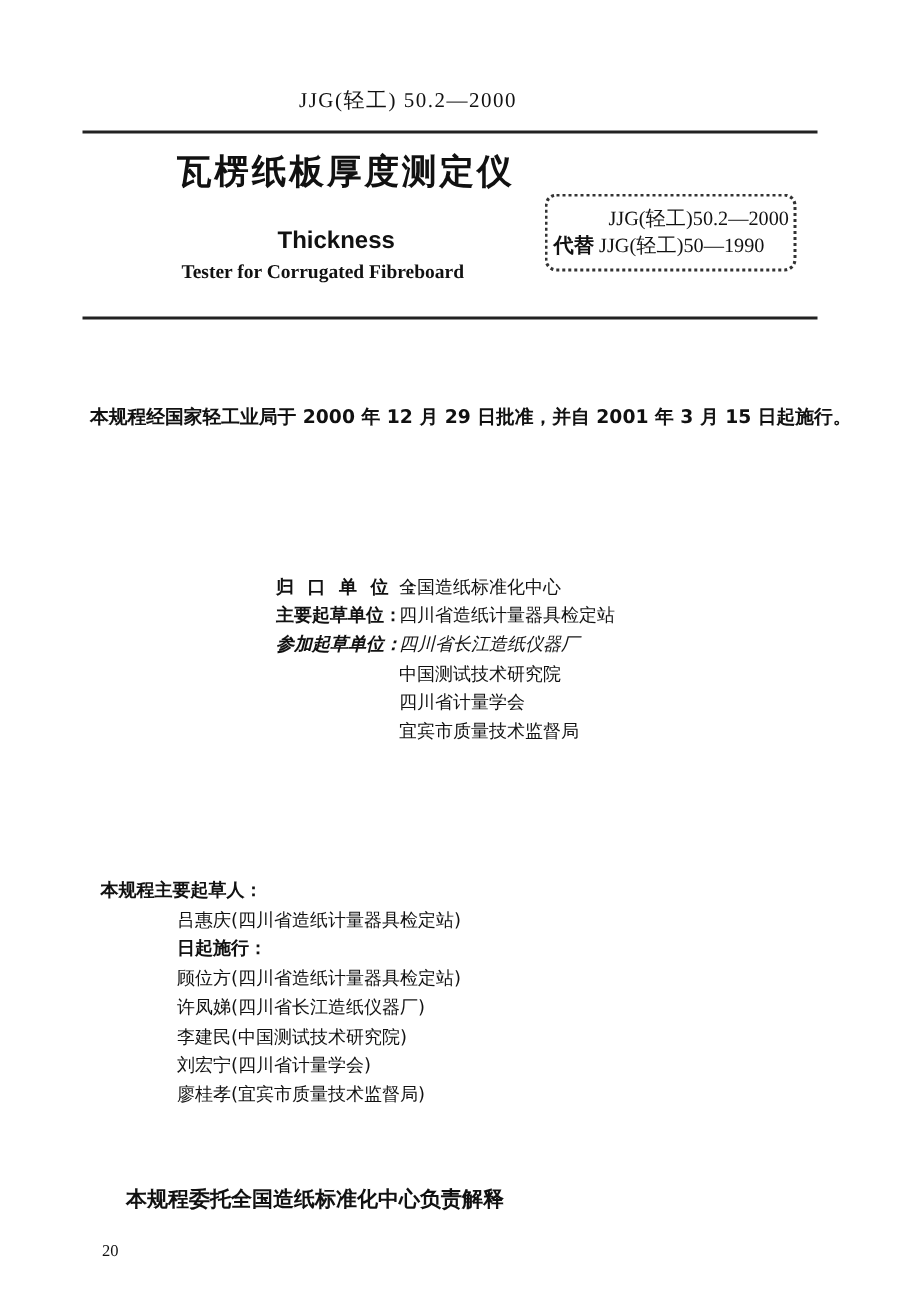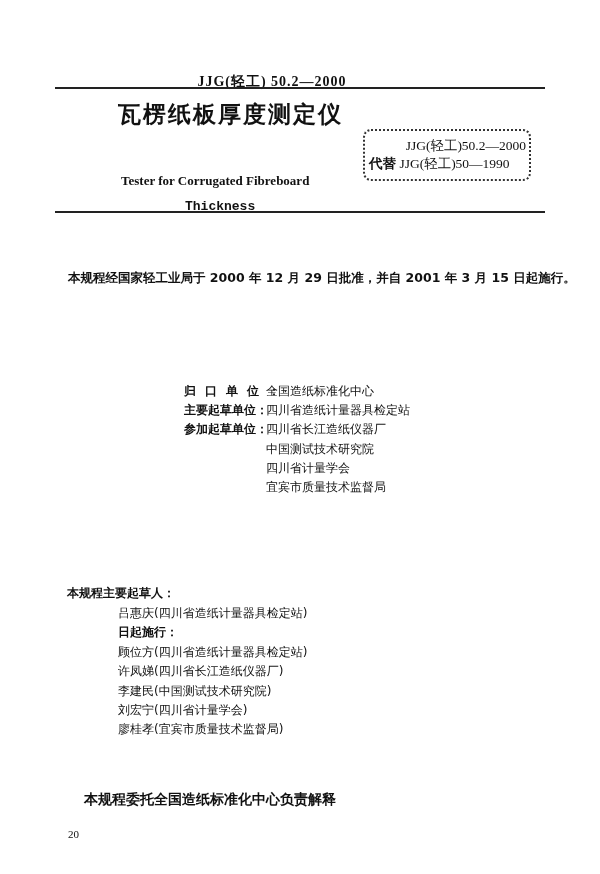--- a/index.html
+++ b/index.html
@@ -1,28 +1,28 @@
 <!DOCTYPE html>
 <html><head>
 <meta charset="utf-8">
 <style>
   html, body { margin: 0; padding: 0; background: #ffffff; }
   body { width: 600px; height: 874px; position: relative; overflow: hidden;
          font-family: "DejaVu Sans", "Liberation Sans", sans-serif; color: #111; }
   .abs { position: absolute; white-space: nowrap; }
-  .hdr-code { left: 0; width: 544px; top: 73px; text-align: center; font-size: 14px; font-weight: bold; letter-spacing: 1px; font-family: "Liberation Serif", "DejaVu Serif", serif; }
+  .hdr-code { left: 0; width: 544px; top: 58px; text-align: center; font-size: 14px; font-weight: normal; letter-spacing: 1px; font-family: "Liberation Serif", "DejaVu Serif", serif; }
   .rule { position: absolute; left: 55px; width: 490px; height: 2px; background: #222; }
   .title { left: 118px; top: 99px; font-size: 23px; font-weight: bold; letter-spacing: 2px; }
-  .en1 { left: 185px; top: 152px; font-size: 13px; font-weight: bold; font-family: Liberation Mono, monospace; margin-top: 47px; }
+  .en1 { left: 185px; top: 152px; font-size: 16px; font-weight: bold; font-family: Liberation Sans, sans-serif; }
   .en2 { left: 121px; top: 173px; font-size: 13px; font-weight: bold; font-family: "Liberation Serif", "DejaVu Serif", serif; }
   .box { position: absolute; left: 363px; top: 129px; width: 164px; height: 48px; border: 2px dotted #333; border-radius: 8px; }
   .box-l1 { right: 74px; top: 137px; font-size: 13.5px; font-family: "Liberation Serif", "DejaVu Serif", serif; }
   .box-l2 { left: 369px; top: 155px; font-size: 13.5px; font-family: "Liberation Serif", "DejaVu Serif", serif; }
   .box-l1 b, .box-l2 b { font-weight: bold; }
-  .approval { left: 68px; top: 270px; font-size: 12.5px; font-weight: bold; }
+  .approval { left: 60px; top: 270px; font-size: 12.5px; font-weight: bold; }
   .org-val { font-size: 12px; }
   .org-row { position: absolute; left: 184px; white-space: nowrap; }
   .lbl { display: inline-block; width: 82px; font-weight: bold; }
   .lbl-spaced { letter-spacing: 9px; }
   .indent { padding-left: 82px; }
   .drafters-title { left: 67px; top: 585px; font-size: 12px; font-weight: bold; }
   .drafter { position: absolute; left: 118px; font-size: 12px; white-space: nowrap; }
   .drafter.bold { font-weight: bold; }
   .interp { left: 84px; top: 791px; font-size: 14px; font-weight: bold; }
   .pagenum { left: 68px; top: 828px; font-size: 11px; font-family: "Liberation Serif", "DejaVu Serif", serif; }
@@ -47,21 +47,21 @@
 <div class="rule" style="top:211px;"></div>
 
 <div class="abs approval">本规程经国家轻工业局于 2000 年 12 月 29 日批准，并自 2001 年 3 月 15 日起施行。</div>
 
 <div class="org-row org-val" style="top:383px;">
   <span class="lbl lbl-spaced">归口单位：</span><span>全国造纸标准化中心</span>
 </div>
 <div class="org-row org-val" style="top:402px;">
   <span class="lbl">主要起草单位：</span><span>四川省造纸计量器具检定站</span>
 </div>
-<div class="org-row org-val" style="top:421px;">
+<div class="org-row org-val" style="top:421px;font-style:italic;">
   <span class="lbl">参加起草单位：</span><span>四川省长江造纸仪器厂</span>
 </div>
 <div class="org-row org-val indent" style="top:441px;">
   <span>中国测试技术研究院</span>
 </div>
 <div class="org-row org-val indent" style="top:460px;">
   <span>四川省计量学会</span>
 </div>
 <div class="org-row org-val indent" style="top:479px;">
   <span>宜宾市质量技术监督局</span>

